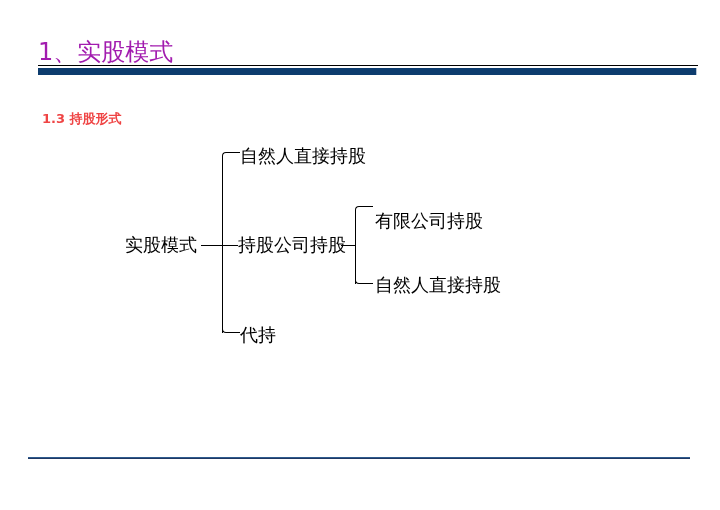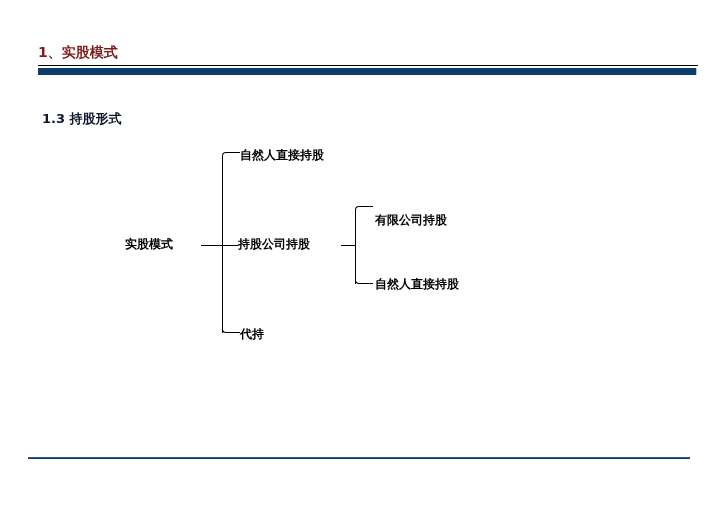--- a/index.html
+++ b/index.html
@@ -27,26 +27,26 @@
     position: absolute;
     left: 38px;
     top: 40px;
     width: 660px;
     height: 36px;
   }
   .slide-title {
     position: absolute;
     left: 0px;
     top: 0px;
-    font-size: 14px;
-    font-weight: bold;
+    font-size: 24px;
+    font-weight: normal;
     letter-spacing: 0px;
     line-height: 24px;
     white-space: nowrap;
-    color: #7f1d1d;
+    color: #a21caf;
   }
   .title-rule {
     position: absolute;
     left: 0px;
     top: 25px;
     width: 660px;
     height: 1px;
     background: #000000;
   }
   .title-bar {
@@ -62,35 +62,35 @@
 
   
   .subtitle {
     position: absolute;
     left: 42px;
     top: 109px;
     font-size: 13px;
     font-weight: bold;
     line-height: 20px;
     white-space: nowrap;
-    color: #0f172a;
+    color: #ef4444;
   }
 
   
   .diagram {
     position: absolute;
     left: 0;
     top: 0;
     width: 720px;
     height: 510px;
   }
   .node {
     position: absolute;
-    font-size: 12px;
-    font-weight: bold;
+    font-size: 18px;
+    font-weight: normal;
     line-height: 17px;
     white-space: nowrap;
     color: #000000;
   }
   .node-root      { left: 125px; top: 236px; }
   .node-l1-0      { left: 240px; top: 147px; }
   .node-l1-1      { left: 238px; top: 236px; text-align: right; }
   .node-l1-2      { left: 240px; top: 326px; text-align: center; }
   .node-l2-0      { left: 375px; top: 212px; }
   .node-l2-1      { left: 375px; top: 276px; }

